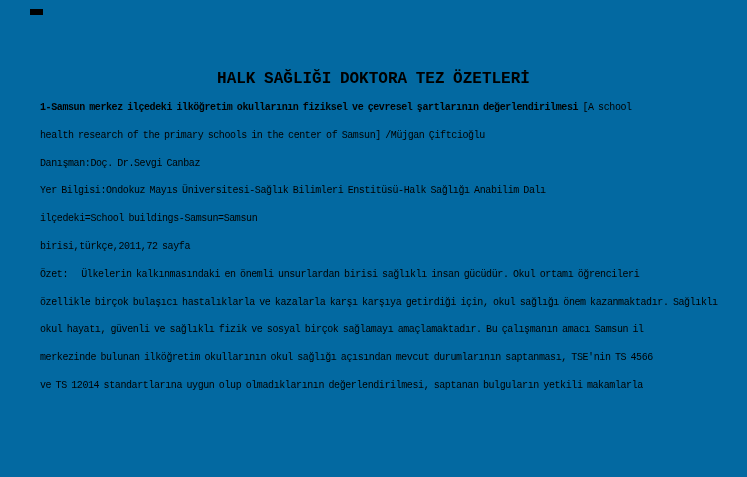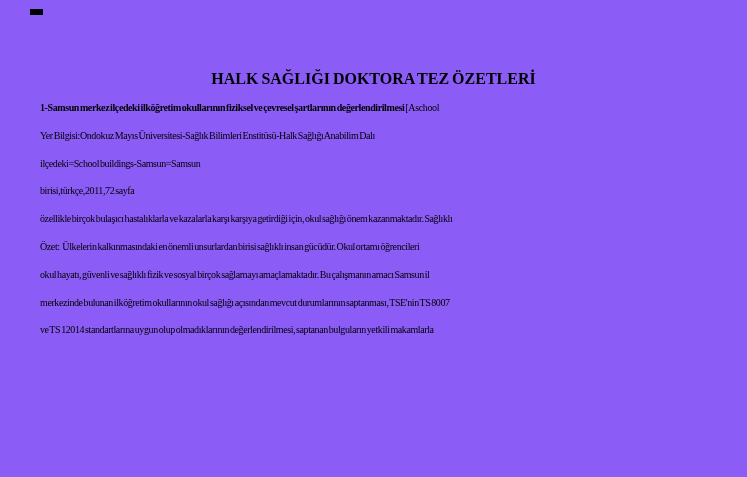--- a/index.html
+++ b/index.html
@@ -4,23 +4,23 @@
 <style>
   html, body {
     margin: 0;
     padding: 0;
     background: #ffffff;
   }
   .page {
     position: relative;
     width: 747px;
     height: 477px;
-    background: #8b5cf6;
+    background: #0369a1;
     overflow: hidden;
-    font-family: Liberation Serif, serif;
+    font-family: Liberation Mono, monospace;
     color: #000000;
   }
   .corner-mark {
     position: absolute;
     left: 30px;
     top: 9px;
     width: 13px;
     height: 6px;
     background: #000000;
   }
@@ -59,24 +59,26 @@
 <div class="page">
 
   <div class="corner-mark"></div>
 
   <div class="doc-title">HALK SAĞLIĞI DOKTORA TEZ ÖZETLERİ</div>
 
   <div class="content">
 
     <div class="line"><span class="bold">1-Samsun merkez ilçedeki ilköğretim okullarının fiziksel ve çevresel şartlarının değerlendirilmesi </span><span>[A school</span></div>
 
+    <div class="line">health research of the primary schools in the center of Samsun] /Müjgan Çiftcioğlu</div>
+    <div class="line">Danışman:Doç. Dr.Sevgi Canbaz</div>
     <div class="line">Yer Bilgisi:Ondokuz Mayıs Üniversitesi-Sağlık Bilimleri Enstitüsü-Halk Sağlığı Anabilim Dalı</div>
     <div class="line">ilçedeki=School buildings-Samsun=Samsun</div>
     <div class="line">birisi,türkçe,2011,72 sayfa</div>
+    <div class="line">Özet:   Ülkelerin kalkınmasındaki en önemli unsurlardan birisi sağlıklı insan gücüdür. Okul ortamı öğrencileri</div>
     <div class="line">özellikle birçok bulaşıcı hastalıklarla ve kazalarla karşı karşıya getirdiği için, okul sağlığı önem kazanmaktadır. Sağlıklı</div>
-    <div class="line">Özet:   Ülkelerin kalkınmasındaki en önemli unsurlardan birisi sağlıklı insan gücüdür. Okul ortamı öğrencileri</div>
     <div class="line">okul hayatı, güvenli ve sağlıklı fizik ve sosyal birçok sağlamayı amaçlamaktadır. Bu çalışmanın amacı Samsun il</div>
-    <div class="line">merkezinde bulunan ilköğretim okullarının okul sağlığı açısından mevcut durumlarının saptanması, TSE'nin TS 8007</div>
+    <div class="line">merkezinde bulunan ilköğretim okullarının okul sağlığı açısından mevcut durumlarının saptanması, TSE'nin TS 4566</div>
     <div class="line">ve TS 12014 standartlarına uygun olup olmadıklarının değerlendirilmesi, saptanan bulguların yetkili makamlarla</div>
 
   </div>
 
 </div>
 
 </body></html>

